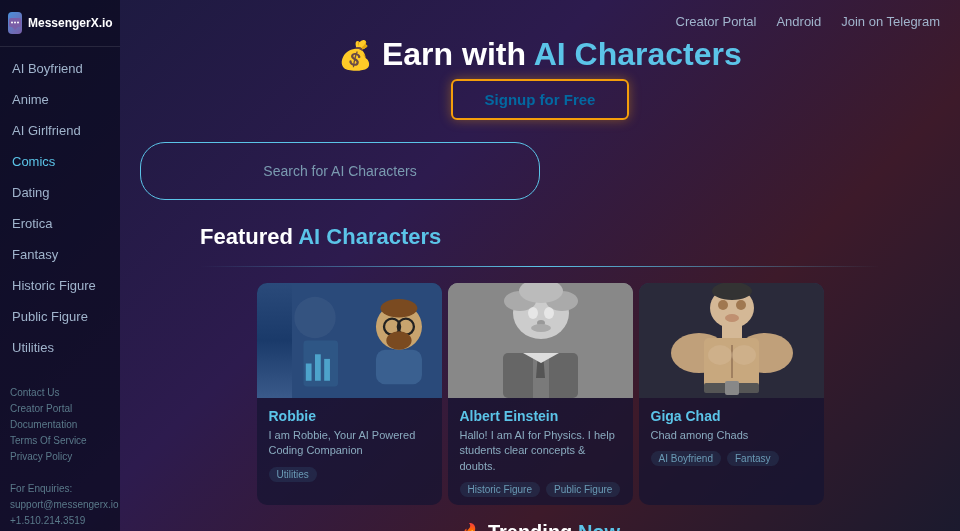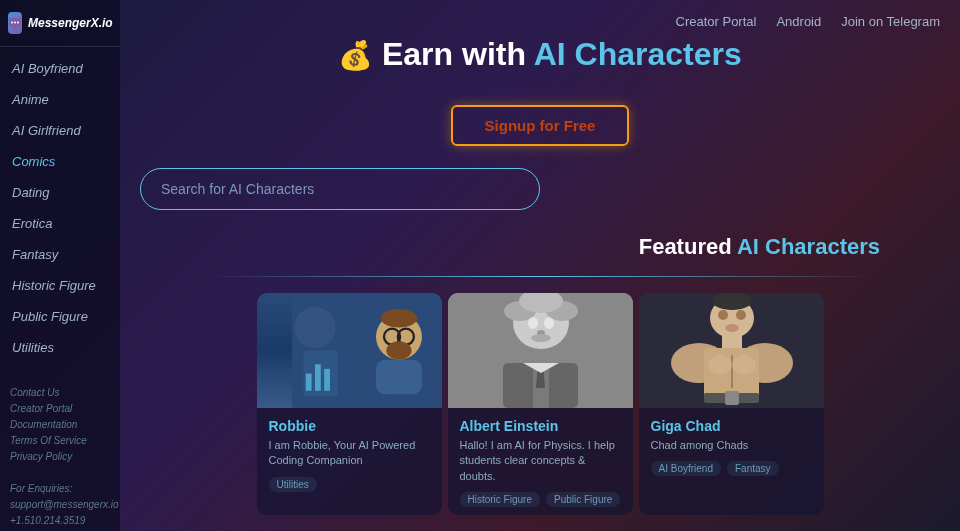--- a/index.html
+++ b/index.html
@@ -16,21 +16,20 @@
     
     .sidebar {
       width: 120px;
       min-width: 120px;
       background: rgba(10, 10, 30, 0.7);
       display: flex;
       flex-direction: column;
       padding: 0 0 10px 0;
       height: 531px;
       overflow-y: auto;
-      font-style: italic;
     }
 
     .sidebar-logo {
       display: flex;
       align-items: center;
       gap: 6px;
       padding: 12px 8px;
       border-bottom: 1px solid rgba(255,255,255,0.1);
       margin-bottom: 6px;
     }
@@ -122,35 +121,35 @@
     .hero {
       margin-top: 36px;
       text-align: center;
       width: 100%;
     }
 
     .hero-title {
       font-size: 32px;
       font-weight: 700;
       color: white;
-      margin-bottom: 32px;
+      margin-bottom: 6px;
     }
 
     .hero-title .accent-blue {
       color: #5bc4e8;
     }
 
     .hero-title .emoji {
       font-size: 28px;
     }
 
     .signup-btn {
       background: transparent;
       border: 2px solid #f59e0b;
-      color: #c2410c;
+      color: #0369a1;
       font-size: 15px;
       font-weight: 600;
       padding: 10px 32px;
       border-radius: 6px;
       cursor: pointer;
       margin-bottom: 22px;
       box-shadow: 0 0 12px rgba(245,158,11,0.4);
       transition: all 0.2s;
     }
 
@@ -159,39 +158,40 @@
       width: 100%;
       max-width: 400px;
       margin-bottom: 24px;
     }
 
     .search-input {
       width: 100%;
       background: transparent;
       border: 1.5px solid #5bc4e8;
       border-radius: 25px;
-      padding: 12px 20px;
+      padding: 20px 20px;
       color: #a0b4cc;
       font-size: 14px;
       outline: none;
+      text-align: center;
     }
 
     .search-input::placeholder { color: #7a9ab0; }
 
     
     .featured-section {
       width: 100%;
       max-width: 680px;
     }
 
     .featured-title {
       font-size: 22px;
       font-weight: 600;
       color: white;
-      text-align: right;
+      text-align: left;
       margin-bottom: 16px;
     }
 
     .featured-title .accent-blue { color: #5bc4e8; }
 
     .featured-divider {
       height: 1px;
       background: linear-gradient(90deg, transparent, #5bc4e8, transparent);
       margin-bottom: 16px;
     }

